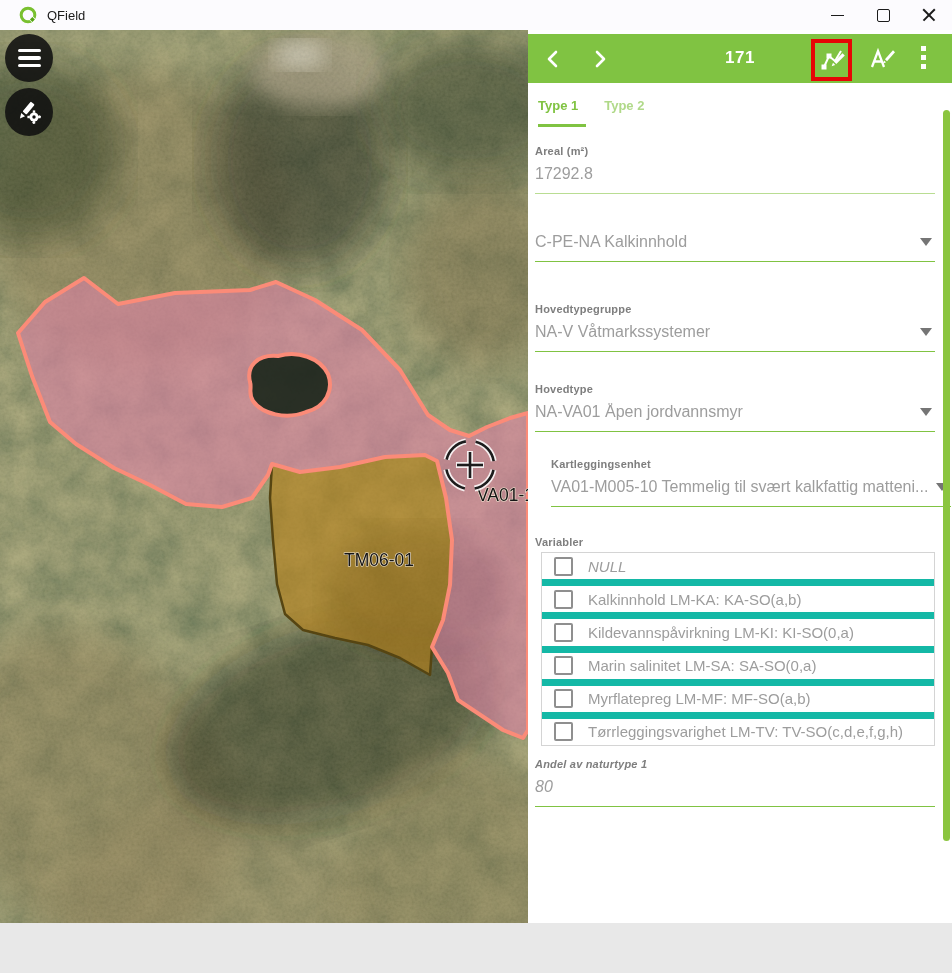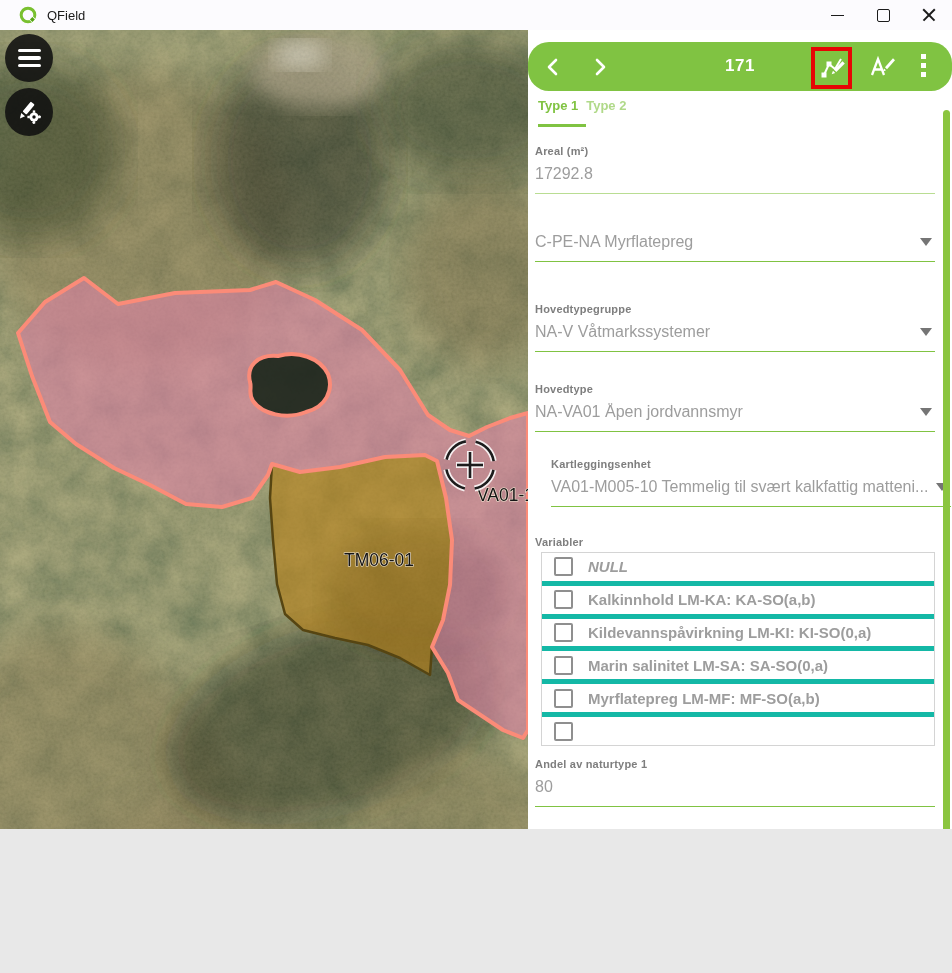--- a/index.html
+++ b/index.html
@@ -1,16 +1,16 @@
 <!DOCTYPE html>
 <html><head>
 <meta charset="utf-8">
 <style>
   html,body{margin:0;padding:0;background:#e8e8e8;}
-  .window{position:relative;width:952px;height:829px;background:#fca5a5;overflow:hidden;
+  .window{position:relative;width:952px;height:923px;background:#fca5a5;overflow:hidden;
           font-family:"Liberation Sans",sans-serif;outline:1px solid #8a8a8a;}
 
   
   .titlebar{position:absolute;left:0;top:0;width:952px;height:30px;background:#fcfbfe;
             display:flex;align-items:center;}
   .tb-logo{width:20px;height:20px;margin-left:18px;}
   .tb-title{font-size:13px;color:#1b1b1b;margin-left:9px;}
   .tb-spacer{flex:1;}
   .tb-btn{width:46px;height:30px;display:flex;align-items:center;justify-content:center;}
   .ic-min{width:13px;height:0;border-top:1.6px solid #1b1b1b;}
@@ -24,45 +24,45 @@
   .map{position:absolute;left:0;top:30px;width:528px;height:943px;overflow:hidden;background:#3c462b;}
   .fab{position:absolute;width:48px;height:48px;border-radius:50%;background:rgba(16,16,16,.88);
        display:flex;align-items:center;justify-content:center;}
   .fab.menu{left:5px;top:4px;}
   .fab.sketch{left:5px;top:58px;}
   .burger{display:flex;flex-direction:column;gap:4px;}
   .burger span{display:block;width:23px;height:3.5px;border-radius:2px;background:#fff;}
 
   
   .panel{position:absolute;left:528px;top:30px;width:424px;height:943px;background:#fff;overflow:hidden;}
-  .ftoolbar{position:absolute;left:0;top:12px;width:424px;height:49px;background:#80c342;border-radius:21px;}
+  .ftoolbar{position:absolute;left:0;top:4px;width:424px;height:49px;background:#80c342;}
   .nav-btn{position:absolute;top:15px;width:24px;height:20px;}
   .feature-id{position:absolute;left:162px;top:14px;width:100px;text-align:center;
               color:#fff;font-size:17px;font-weight:bold;letter-spacing:.5px;}
   .hl-box{position:absolute;left:283px;top:5px;width:41px;height:42px;border:4px solid #e60505;box-sizing:border-box;}
   .tool-ic{position:absolute;top:12px;}
   .dots{position:absolute;left:393px;top:12px;display:flex;flex-direction:column;gap:4.5px;}
   .dots i{display:block;width:4.5px;height:4.5px;background:#fff;}
 
-  .tabs{position:absolute;left:10px;top:60px;height:37px;display:flex;}
+  .tabs{position:absolute;left:10px;top:60px;height:37px;display:flex;gap:18px;}
   .tab{font-size:13px;font-weight:600;color:#80c342;padding-top:8px;}
   .tab.active{border-bottom:3px solid #80c342;padding-left:0;padding-right:8px;}
   .tab.inactive{opacity:.62;}
 
   .field{position:absolute;left:7px;width:400px;}
   .f-label{font-size:11px;font-weight:700;color:#7e7e7e;letter-spacing:.2px;}
   .f-value{font-size:16px;color:#9d9d9d;margin-top:8px;white-space:nowrap;overflow:hidden;width:382px;}
   .f-line{height:1px;background:#80c342;margin-top:10px;}
   .f-line.soft{background:#b9dd92;}
   .dd-arrow{position:absolute;right:3px;bottom:16px;width:0;height:0;
             border-left:6.5px solid transparent;border-right:6.5px solid transparent;border-top:8px solid #757575;}
 
   .cbx-list{position:absolute;left:13px;top:522px;width:394px;height:194px;
-            border:1px solid #d4d4d4;box-sizing:border-box;display:flex;flex-direction:column;font-weight:bold;}
-  .cbx-row{flex:1;display:flex;align-items:center;border-top:5px solid #14b8a6;}
+            border:1px solid #d4d4d4;box-sizing:border-box;display:flex;flex-direction:column;}
+  .cbx-row{flex:1;display:flex;align-items:center;border-top:7px solid #14b8a6;}
   .cbx-row:first-child{border-top:none;}
   .cbx-box{width:15px;height:15px;border:2px solid #8f8f8f;border-radius:2px;margin-left:12px;flex:none;}
   .cbx-label{font-size:15px;color:#9d9d9d;margin-left:15px;white-space:nowrap;overflow:hidden;}
   .cbx-row.null .cbx-label{font-style:italic;}
 
   .photo-label{position:absolute;left:12px;top:926px;font-size:11px;font-weight:700;color:#7e7e7e;}
   .photo-thumb{position:absolute;left:137px;top:898px;width:151px;height:45px;overflow:hidden;}
 
   .scrollbar{position:absolute;left:415px;top:80px;width:7px;height:731px;border-radius:3.5px;background:#8bc53f;}
 </style>
@@ -258,21 +258,21 @@
       <div class="tab inactive">Type 2</div>
     </div>
 
     <div class="field" style="top:115px;">
       <div class="f-label">Areal (m²)</div>
       <div class="f-value">17292.8</div>
       <div class="f-line soft"></div>
     </div>
 
     <div class="field" style="top:195px;">
-      <div class="f-value">C-PE-NA Myrflatepreg</div>
+      <div class="f-value">C-PE-NA Kalkinnhold</div>
       <div class="f-line"></div>
       <div class="dd-arrow"></div>
     </div>
 
     <div class="field" style="top:273px;">
       <div class="f-label">Hovedtypegruppe</div>
       <div class="f-value">NA-V Våtmarkssystemer</div>
       <div class="f-line"></div>
       <div class="dd-arrow"></div>
     </div>
@@ -310,24 +310,25 @@
       <div class="cbx-row">
         <span class="cbx-box"></span>
         <span class="cbx-label">Marin salinitet LM-SA: SA-SO(0,a)</span>
       </div>
       <div class="cbx-row">
         <span class="cbx-box"></span>
         <span class="cbx-label">Myrflatepreg LM-MF: MF-SO(a,b)</span>
       </div>
       <div class="cbx-row">
         <span class="cbx-box"></span>
-      </div>
-    </div>
-
-    <div class="field" style="top:728px;">
+        <span class="cbx-label">Tørrleggingsvarighet LM-TV: TV-SO(c,d,e,f,g,h)</span>
+      </div>
+    </div>
+
+    <div class="field" style="top:728px;font-style:italic;">
       <div class="f-label">Andel av naturtype 1</div>
       <div class="f-value">80</div>
       <div class="f-line"></div>
     </div>
 
 
     <div class="photo-label">photo</div>
     <div class="photo-thumb">
       <svg width="151" height="45" viewBox="0 0 151 45">
         <rect width="151" height="45" fill="#6d7250"></rect>

